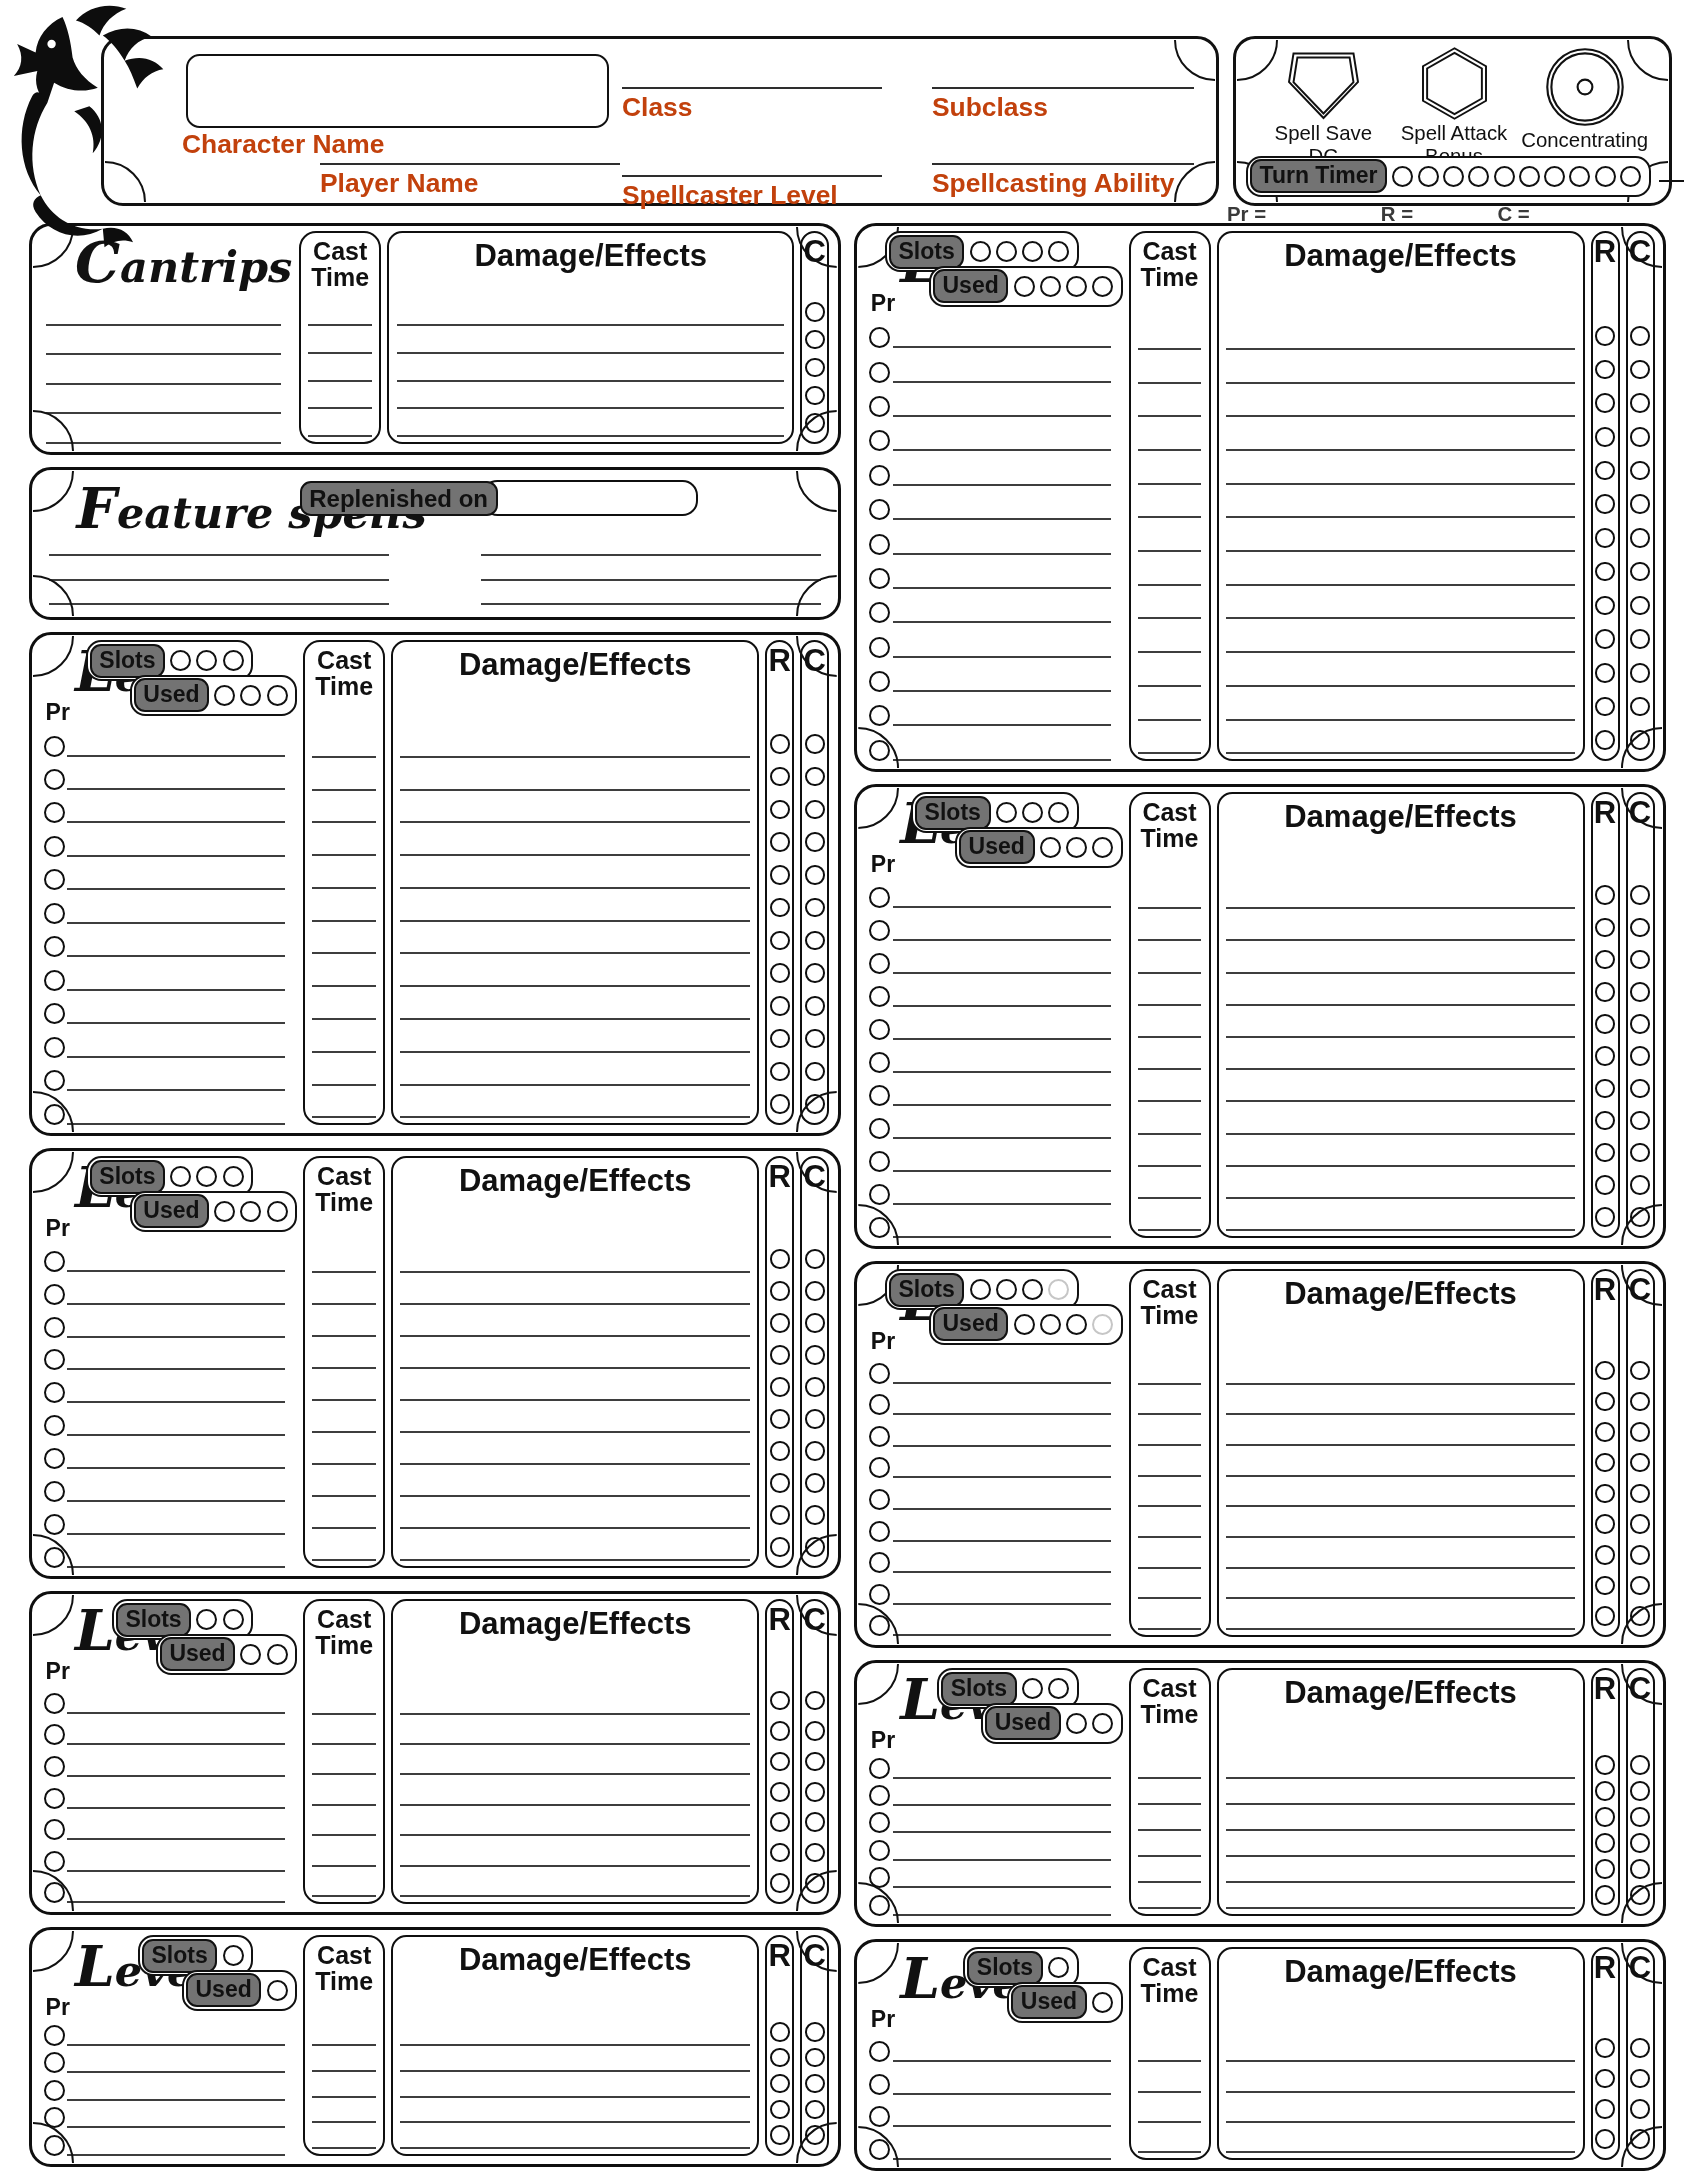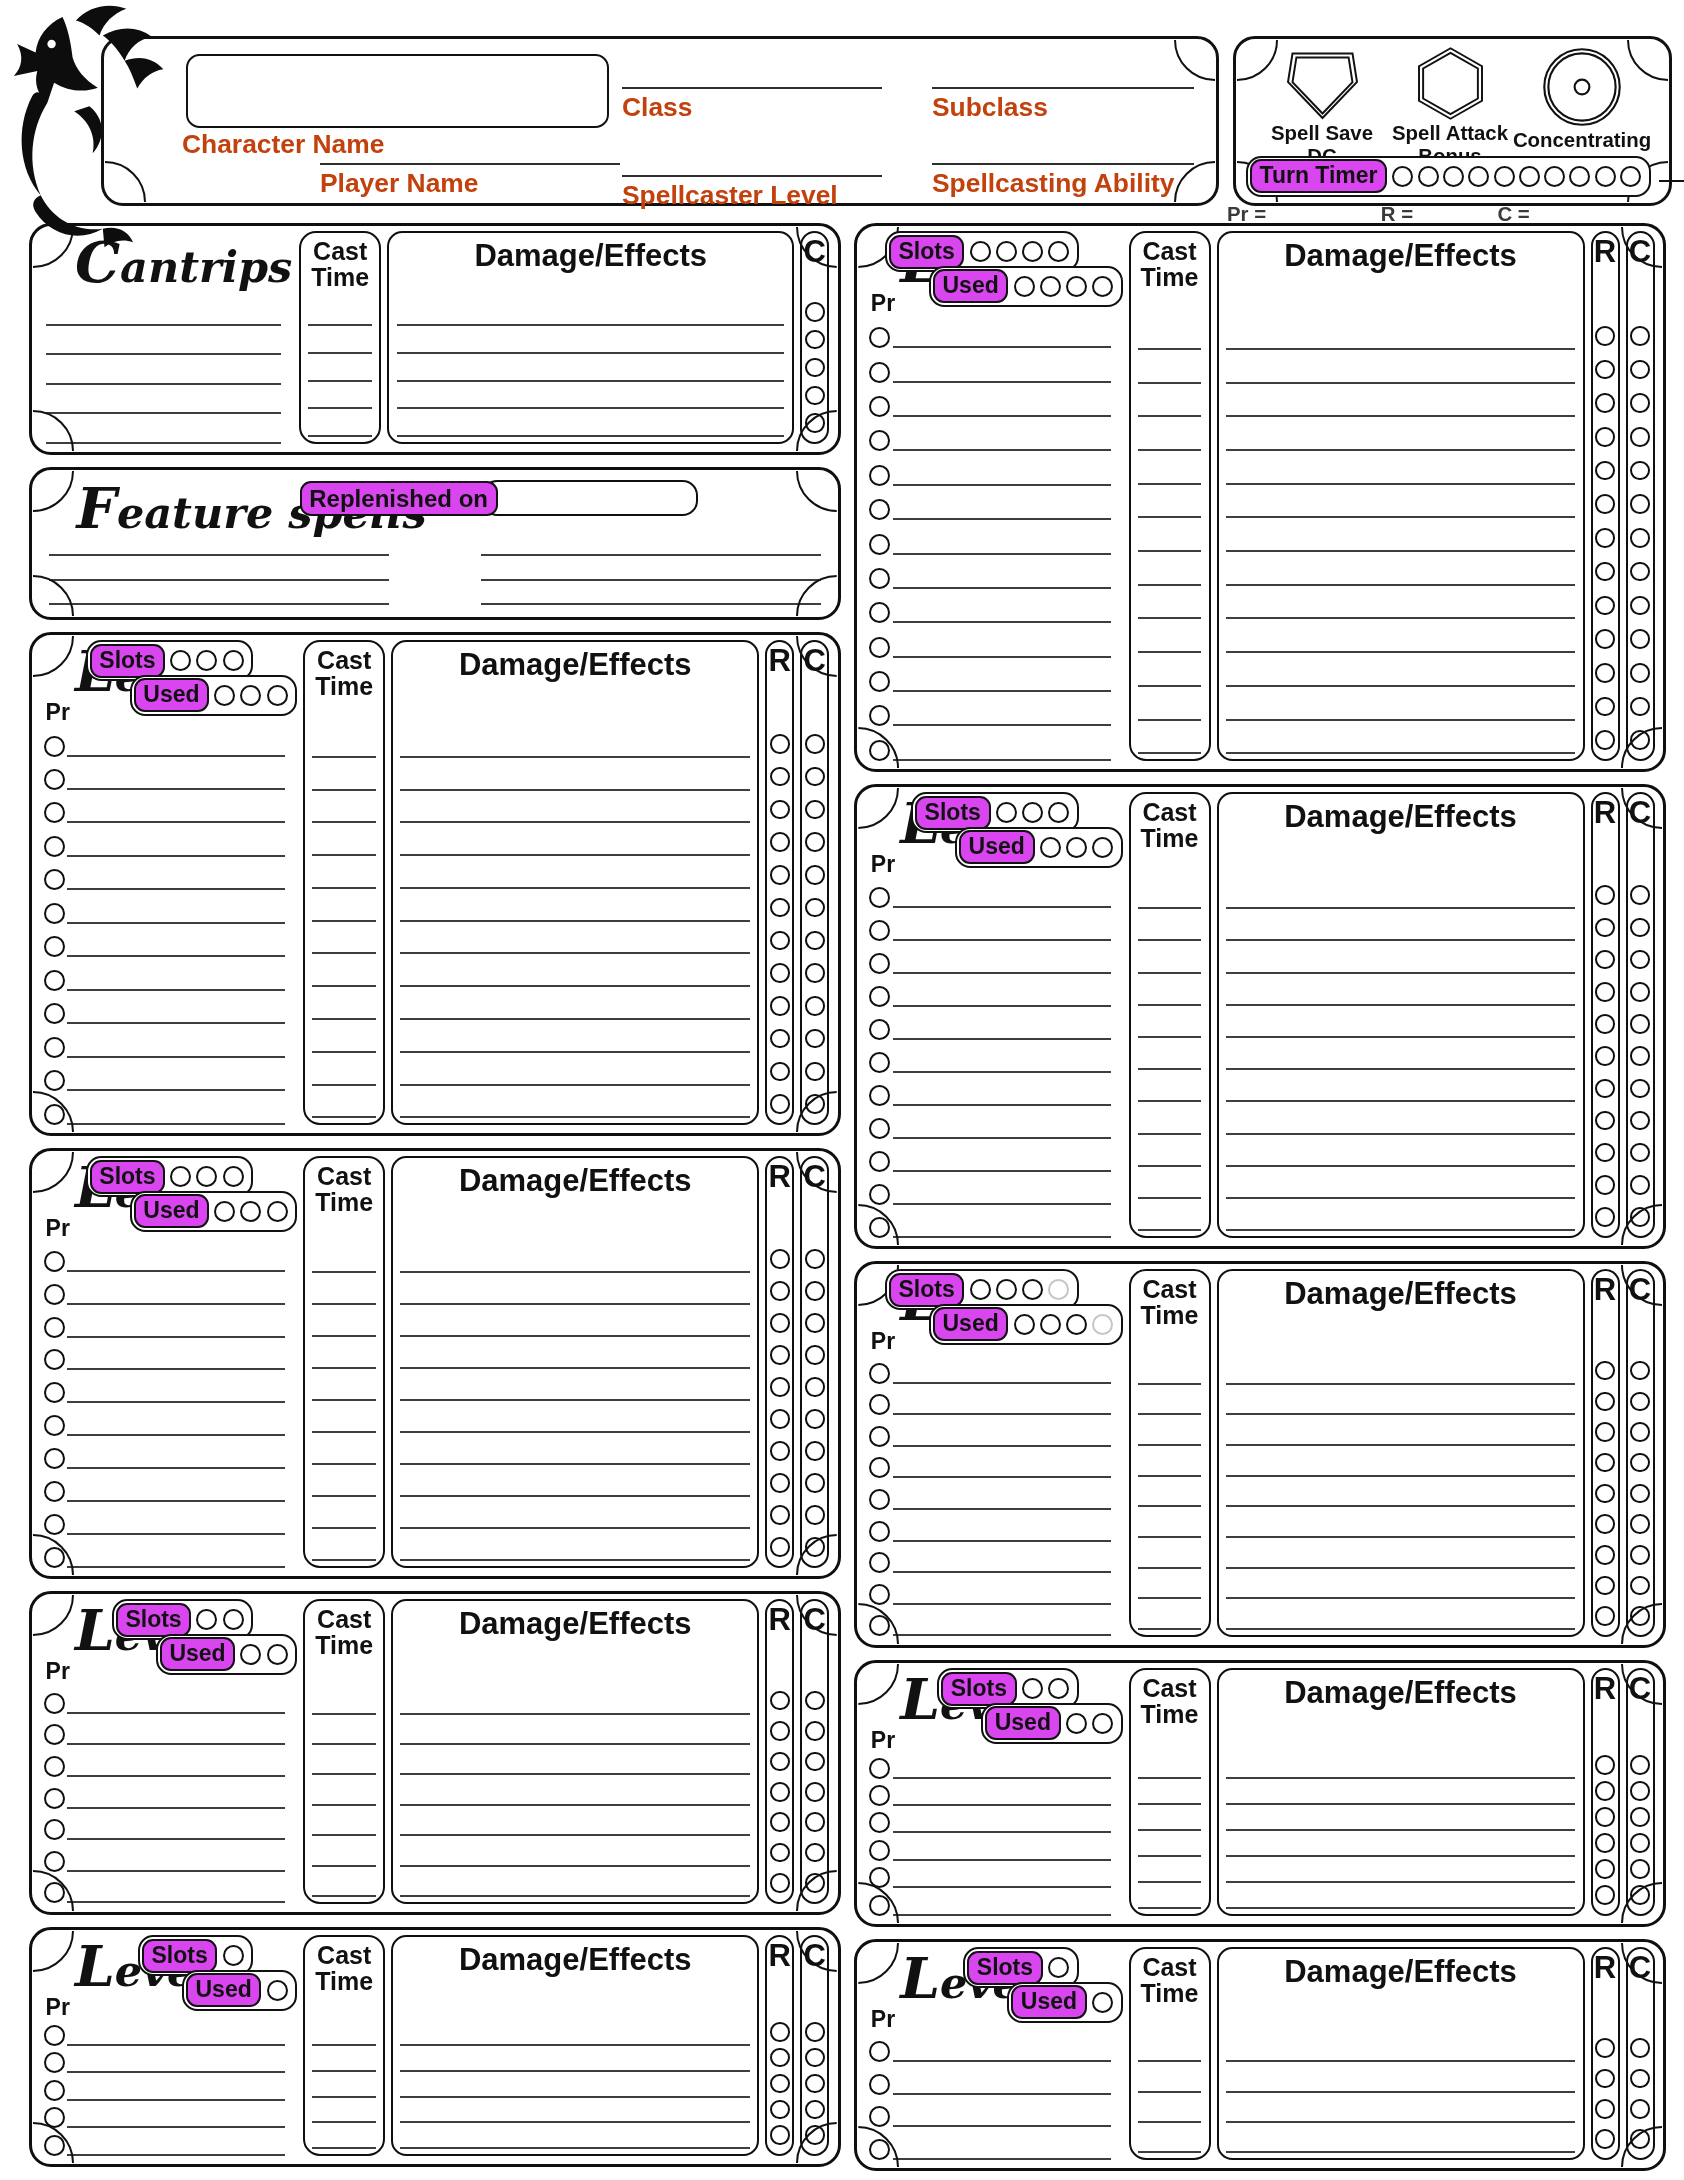--- a/index.html
+++ b/index.html
@@ -25,25 +25,25 @@
   .fld-class{left:518px;top:48px;width:260px;}
   .fld-subclass{left:828px;top:48px;width:262px;}
   .fld-player{left:216px;top:124px;width:300px;}
   .fld-sclevel{left:518px;top:136px;width:260px;}
   .fld-sability{left:828px;top:124px;width:262px;}
   
   .stats-box{position:absolute;left:1233px;top:36px;width:433px;height:164px;
              border:3px solid #111;border-radius:22px;background:#fff;}
   .shape-row{display:flex;justify-content:space-between;padding:6.8px 19px 0 22px;}
   .shape-group{display:flex;flex-direction:column;align-items:center;width:136px;}
-  .s-lbl{font-size:20.4px;font-weight:700;text-align:center;line-height:1.12;margin-top:0.9px;display:flex;flex-direction:column;}
+  .s-lbl{font-size:20.4px;font-weight:400;text-align:center;line-height:1.12;margin-top:0.9px;display:flex;flex-direction:column;}
   .turn-timer{position:absolute;left:10.2px;right:8.5px;bottom:6px;display:flex;align-items:center;}
   .tracker{display:flex;align-items:center;gap:5.1px;border:2.6px solid #111;border-radius:15.3px;
            padding:1.7px 7.7px 1.7px 1.7px;background:#fff;}
-  .pill{background:#d946ef;border:2.1px solid #111;border-radius:11px;padding:0 7.7px;
+  .pill{background:#737373;border:2.1px solid #111;border-radius:11px;padding:0 7.7px;
         font-size:23px;font-weight:600;line-height:1.3;white-space:nowrap;}
   .tc{width:21px;height:21px;border:2.4px solid #111;border-radius:50%;box-sizing:border-box;background:#fff;flex:none;}
   .tc.faint{border-color:#c6c6c6;}
   .tt-circles{display:flex;gap:4.3px;}
   .mins-line{width:37px;border-bottom:2.6px solid #111;height:15.3px;margin:0 6px 6px 8.5px;flex:none;}
   .legend{position:absolute;left:1227px;top:203px;width:440px;display:flex;justify-content:center;
           gap:25.6px;font-size:20.4px;color:#3a3a3a;font-weight:600;}
   
   .cols{position:absolute;left:29px;top:223px;width:1637px;display:flex;gap:13.6px;}
   .scol{flex:1;display:flex;flex-direction:column;gap:12px;}

